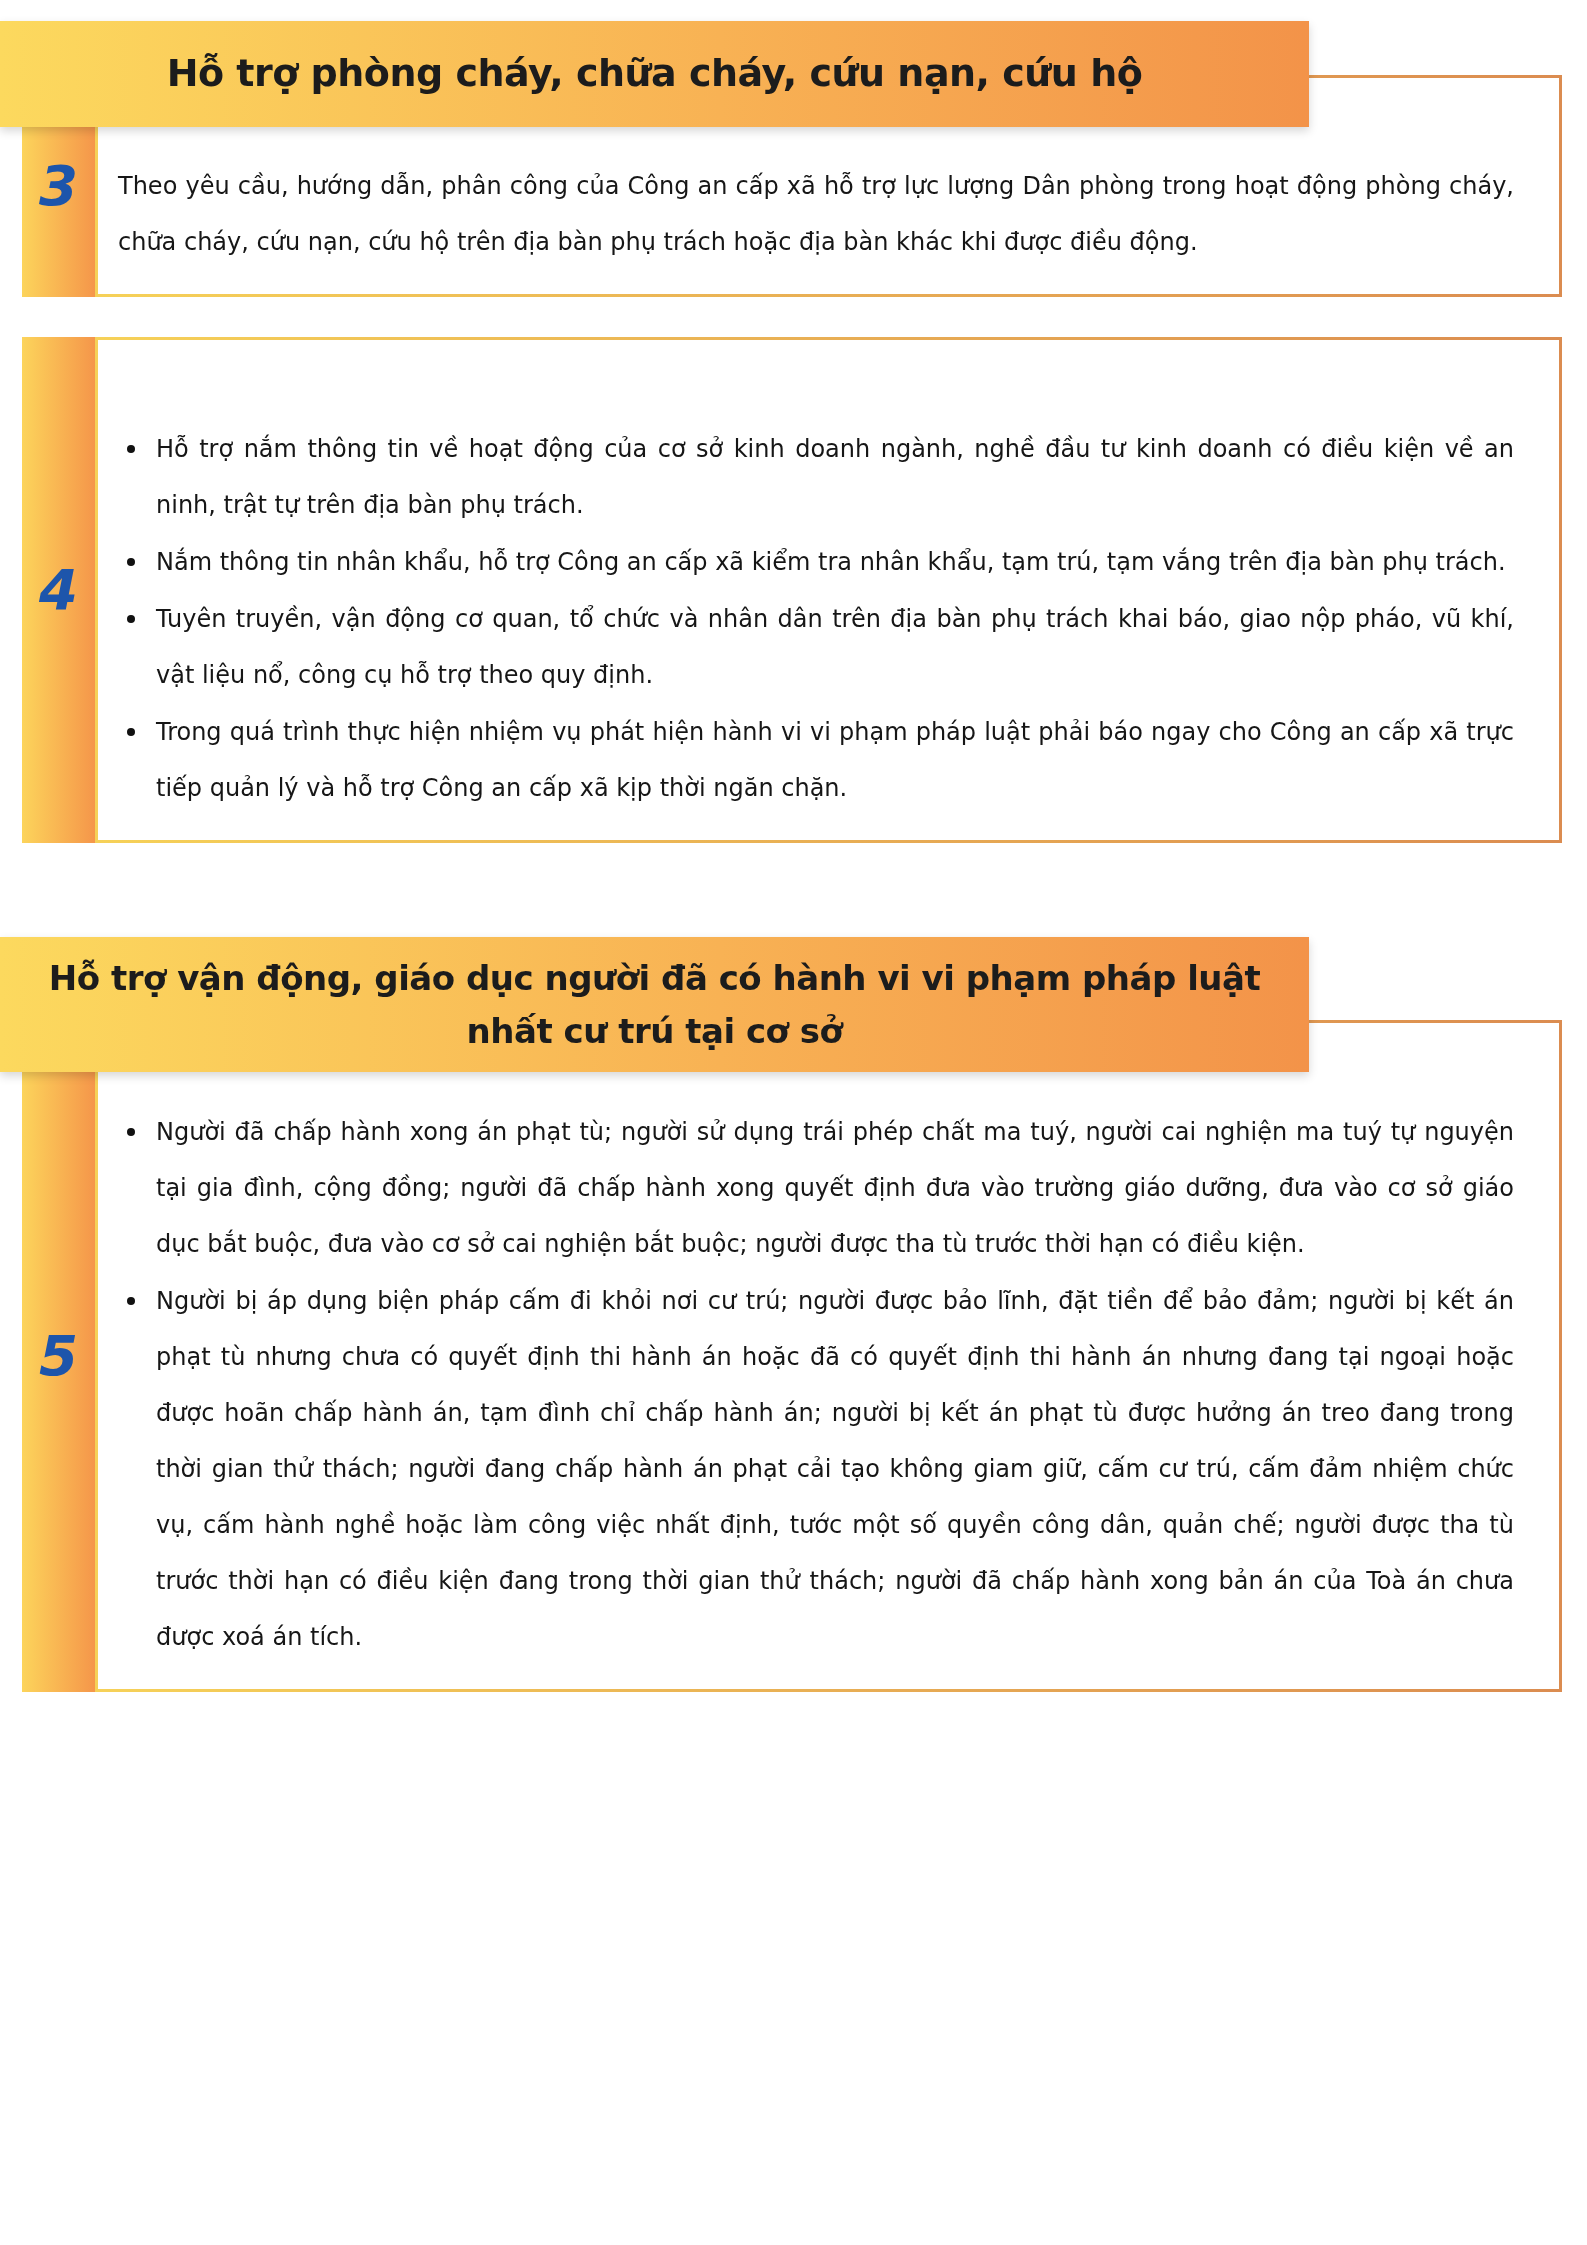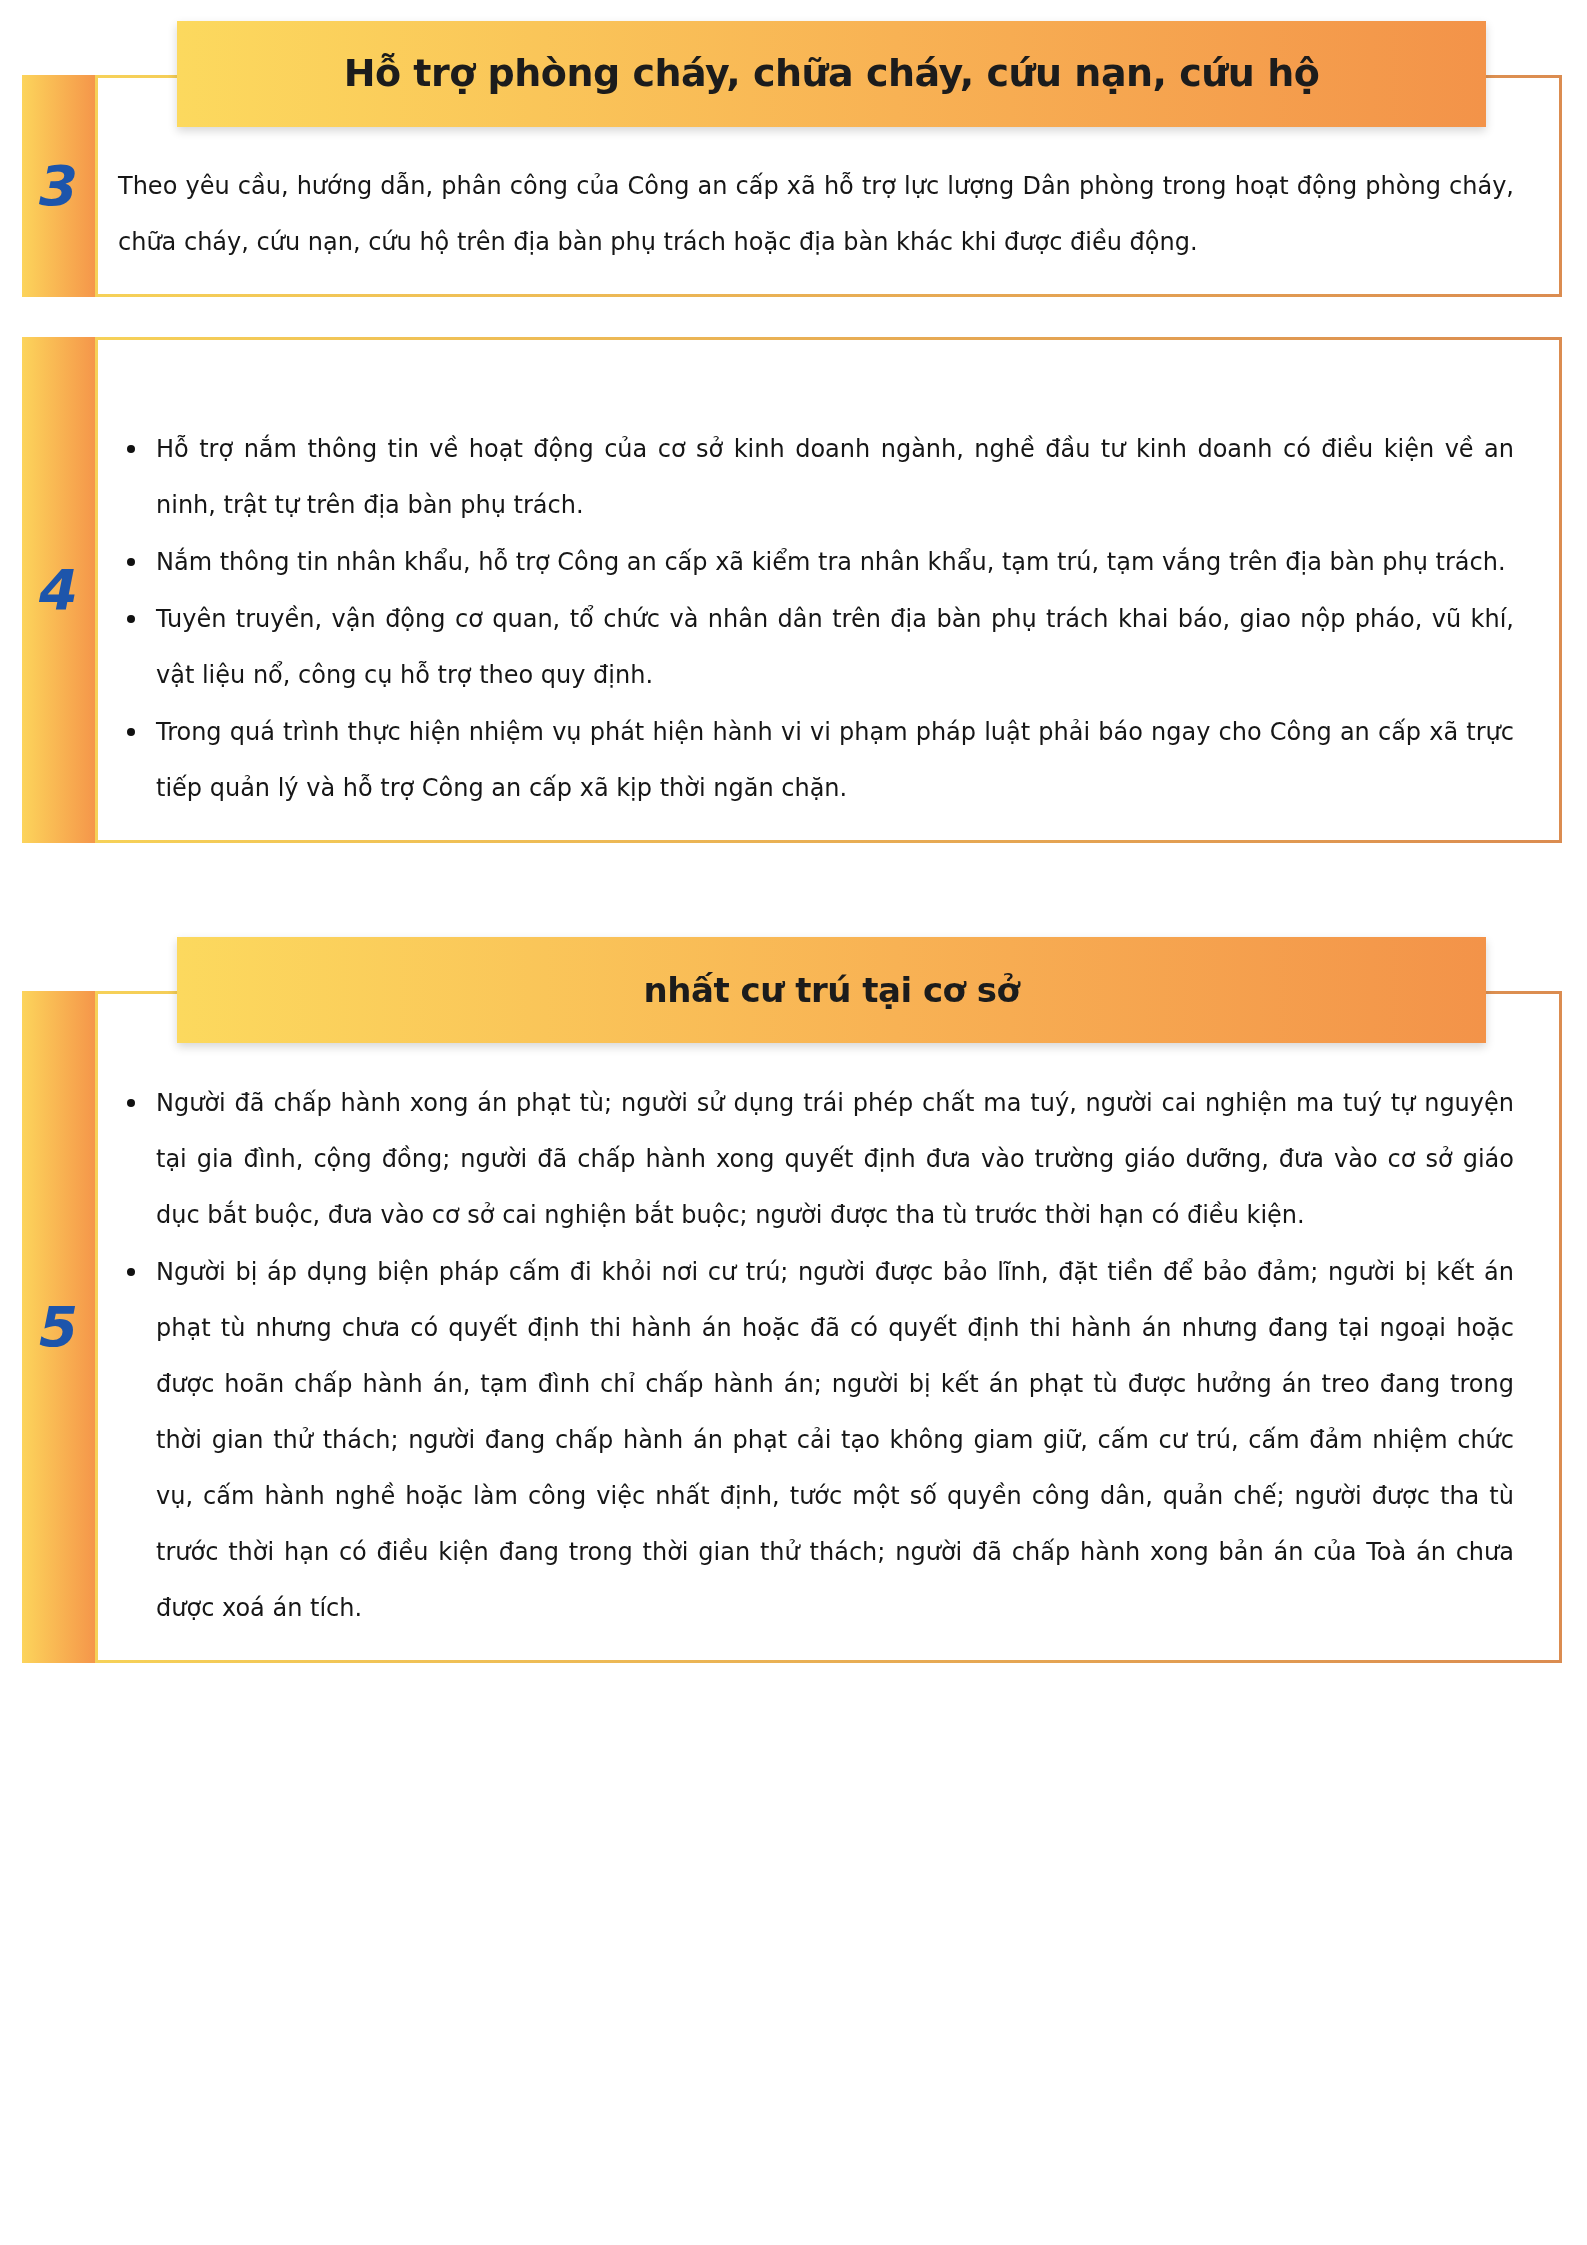--- a/index.html
+++ b/index.html
@@ -27,21 +27,20 @@
     width:1587px;
     padding-top:21px;
   }
   .duty-section{position:relative;}
   .duty-section.s4{margin-top:92px;}
   .duty-section.s5{margin-top:94px;}
 
   .banner{
     position:relative;
     z-index:2;
-    margin-left:177px;
     width:1309px;
     min-height:106px;
     background:linear-gradient(90deg,var(--banner-from) 0%,var(--banner-mid) 55%,var(--banner-to) 100%);
     display:flex;
     flex-direction:column;
     align-items:center;
     justify-content:center;
     text-align:center;
     padding:15px 30px;
     box-shadow:0 4px 9px rgba(0,0,0,0.16);
@@ -140,20 +139,21 @@
           <li>Tuyên truyền, vận động cơ quan, tổ chức và nhân dân trên địa bàn phụ trách khai báo, giao nộp pháo, vũ khí, vật liệu nổ, công cụ hỗ trợ theo quy định.</li>
           <li>Trong quá trình thực hiện nhiệm vụ phát hiện hành vi vi phạm pháp luật phải báo ngay cho Công an cấp xã trực tiếp quản lý và hỗ trợ Công an cấp xã kịp thời ngăn chặn.</li>
         </ul>
       </div>
     </div>
   </div>
 
   <div class="duty-section s5">
     <div class="banner two-line">
       <div class="title">
+        <span style="display:block">Hỗ trợ vận động, giáo dục người đã có hành vi vi phạm pháp luật</span>
         <span style="display:block">nhất cư trú tại cơ sở</span>
       </div>
     </div>
     <div class="row">
       <div class="numbar">
         <div class="num">5</div>
       </div>
       <div class="box">
         <ul>
           <li>Người đã chấp hành xong án phạt tù; người sử dụng trái phép chất ma tuý, người cai nghiện ma tuý tự nguyện tại gia đình, cộng đồng; người đã chấp hành xong quyết định đưa vào trường giáo dưỡng, đưa vào cơ sở giáo dục bắt buộc, đưa vào cơ sở cai nghiện bắt buộc; người được tha tù trước thời hạn có điều kiện.</li>

